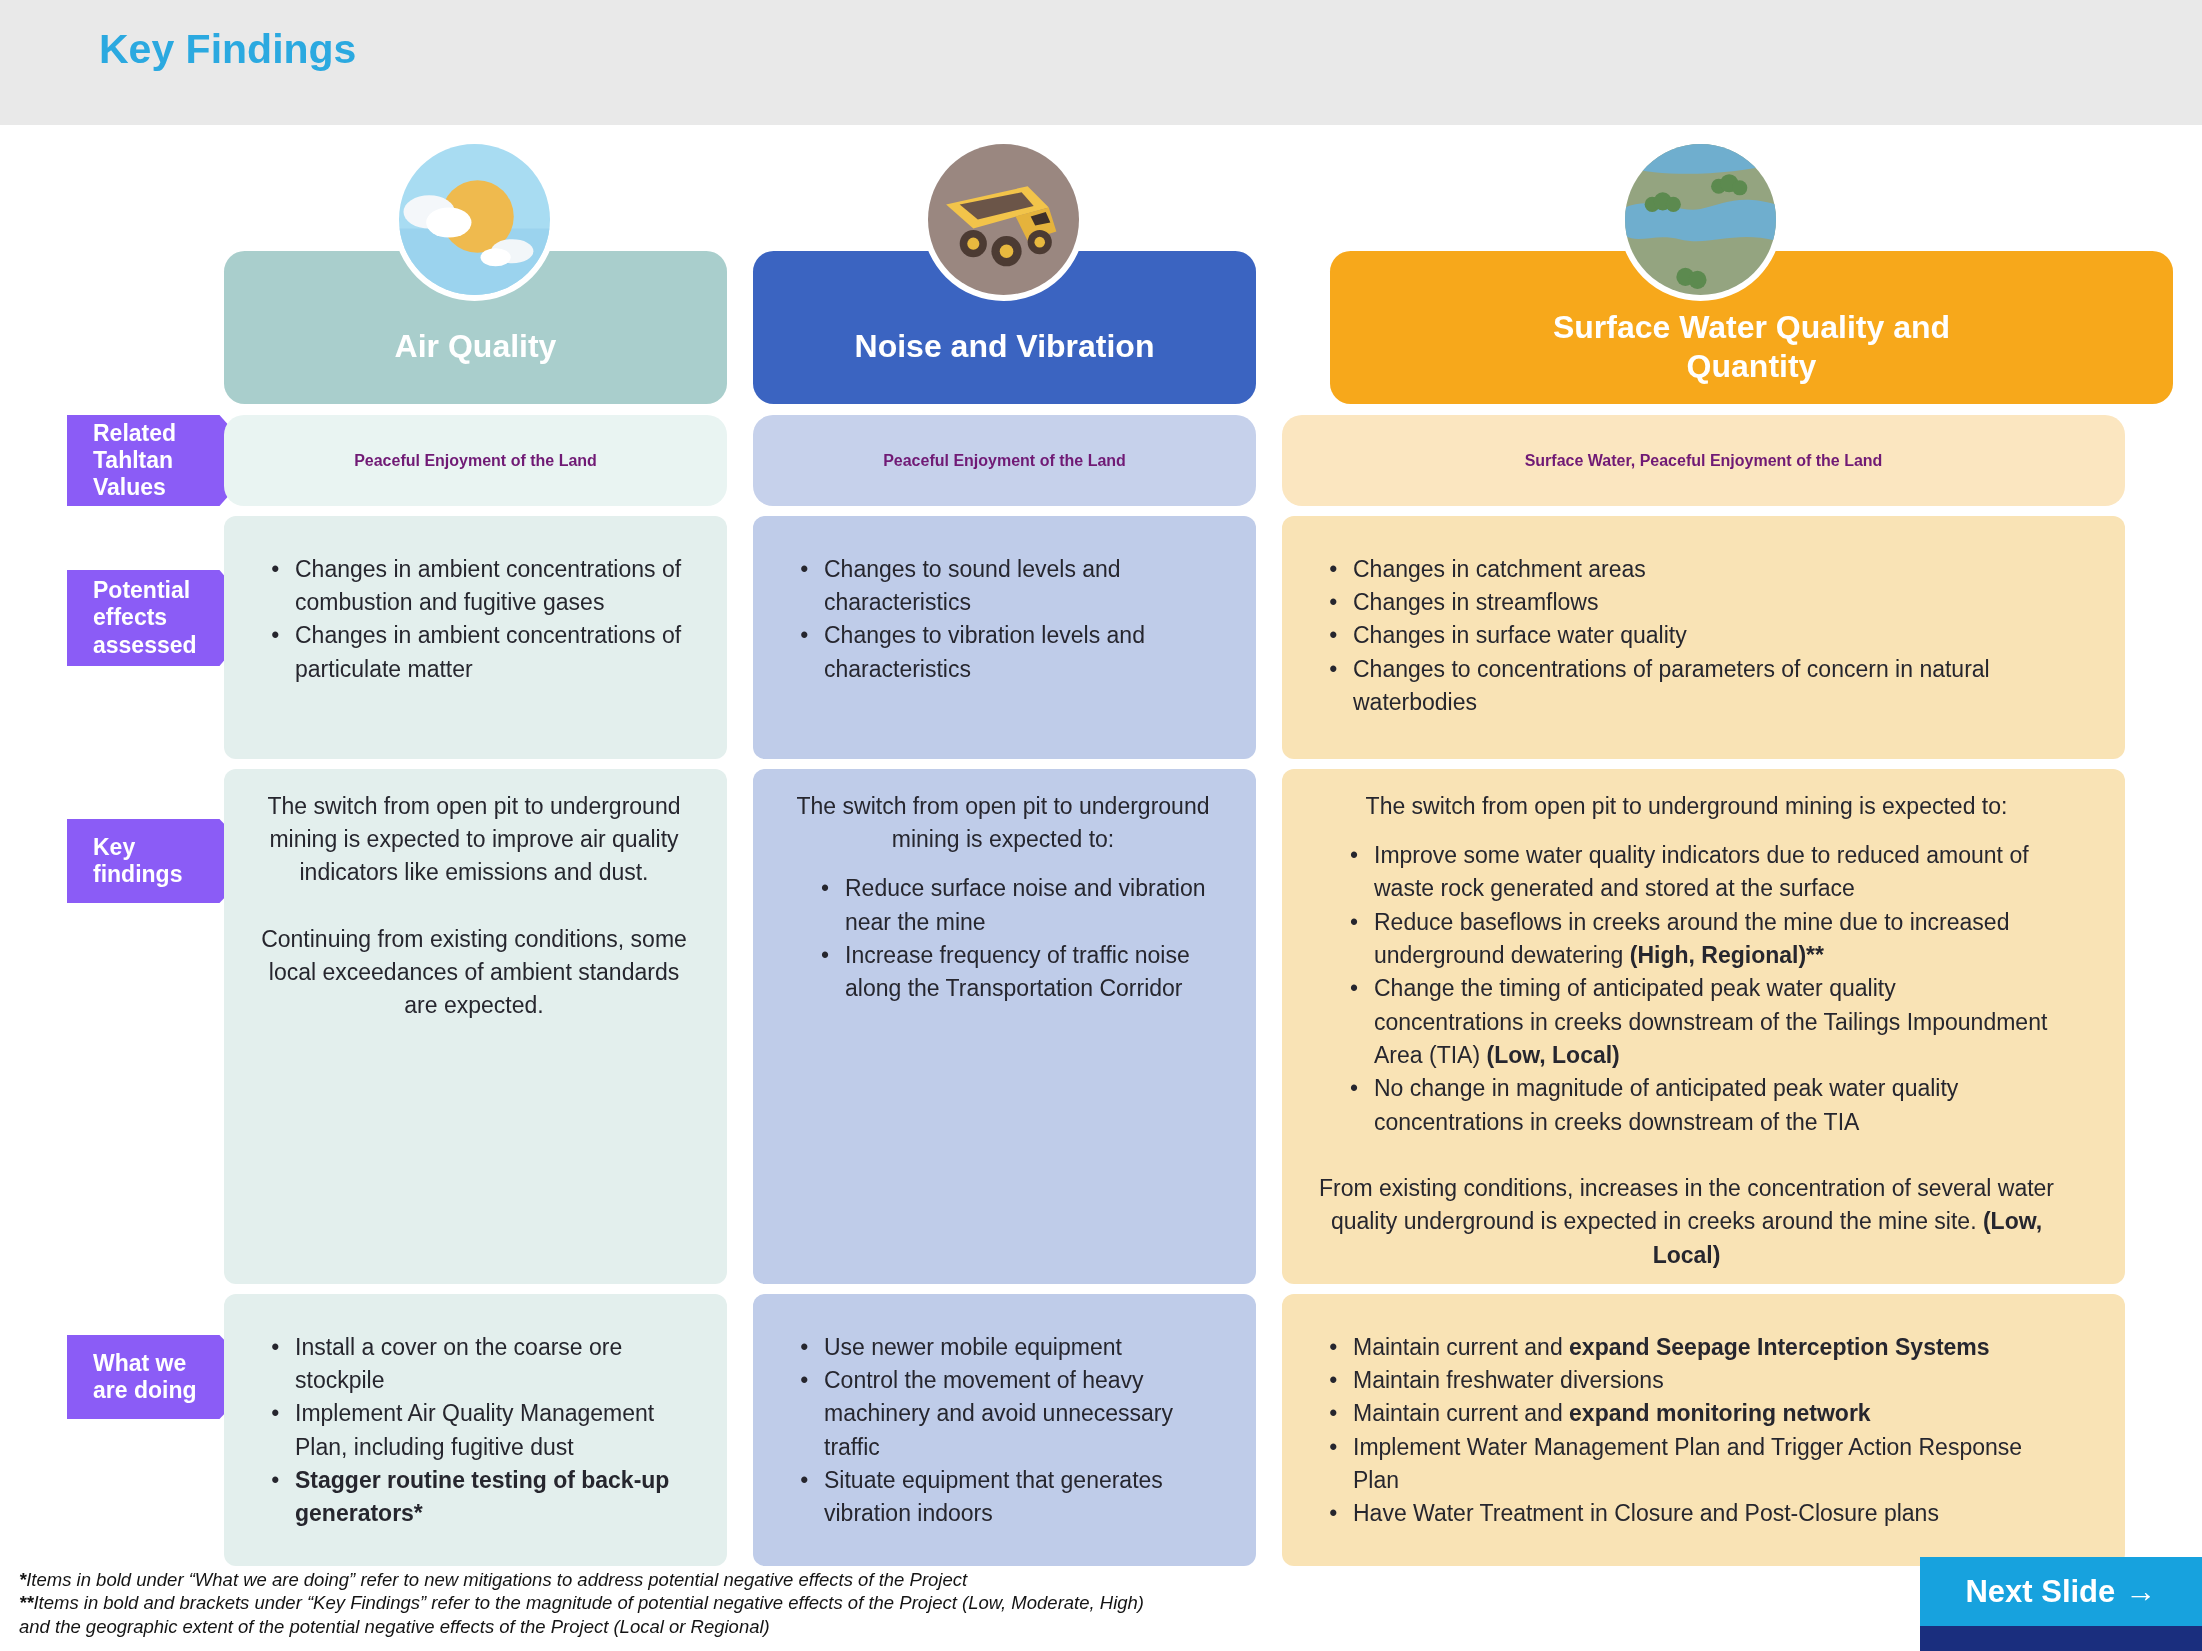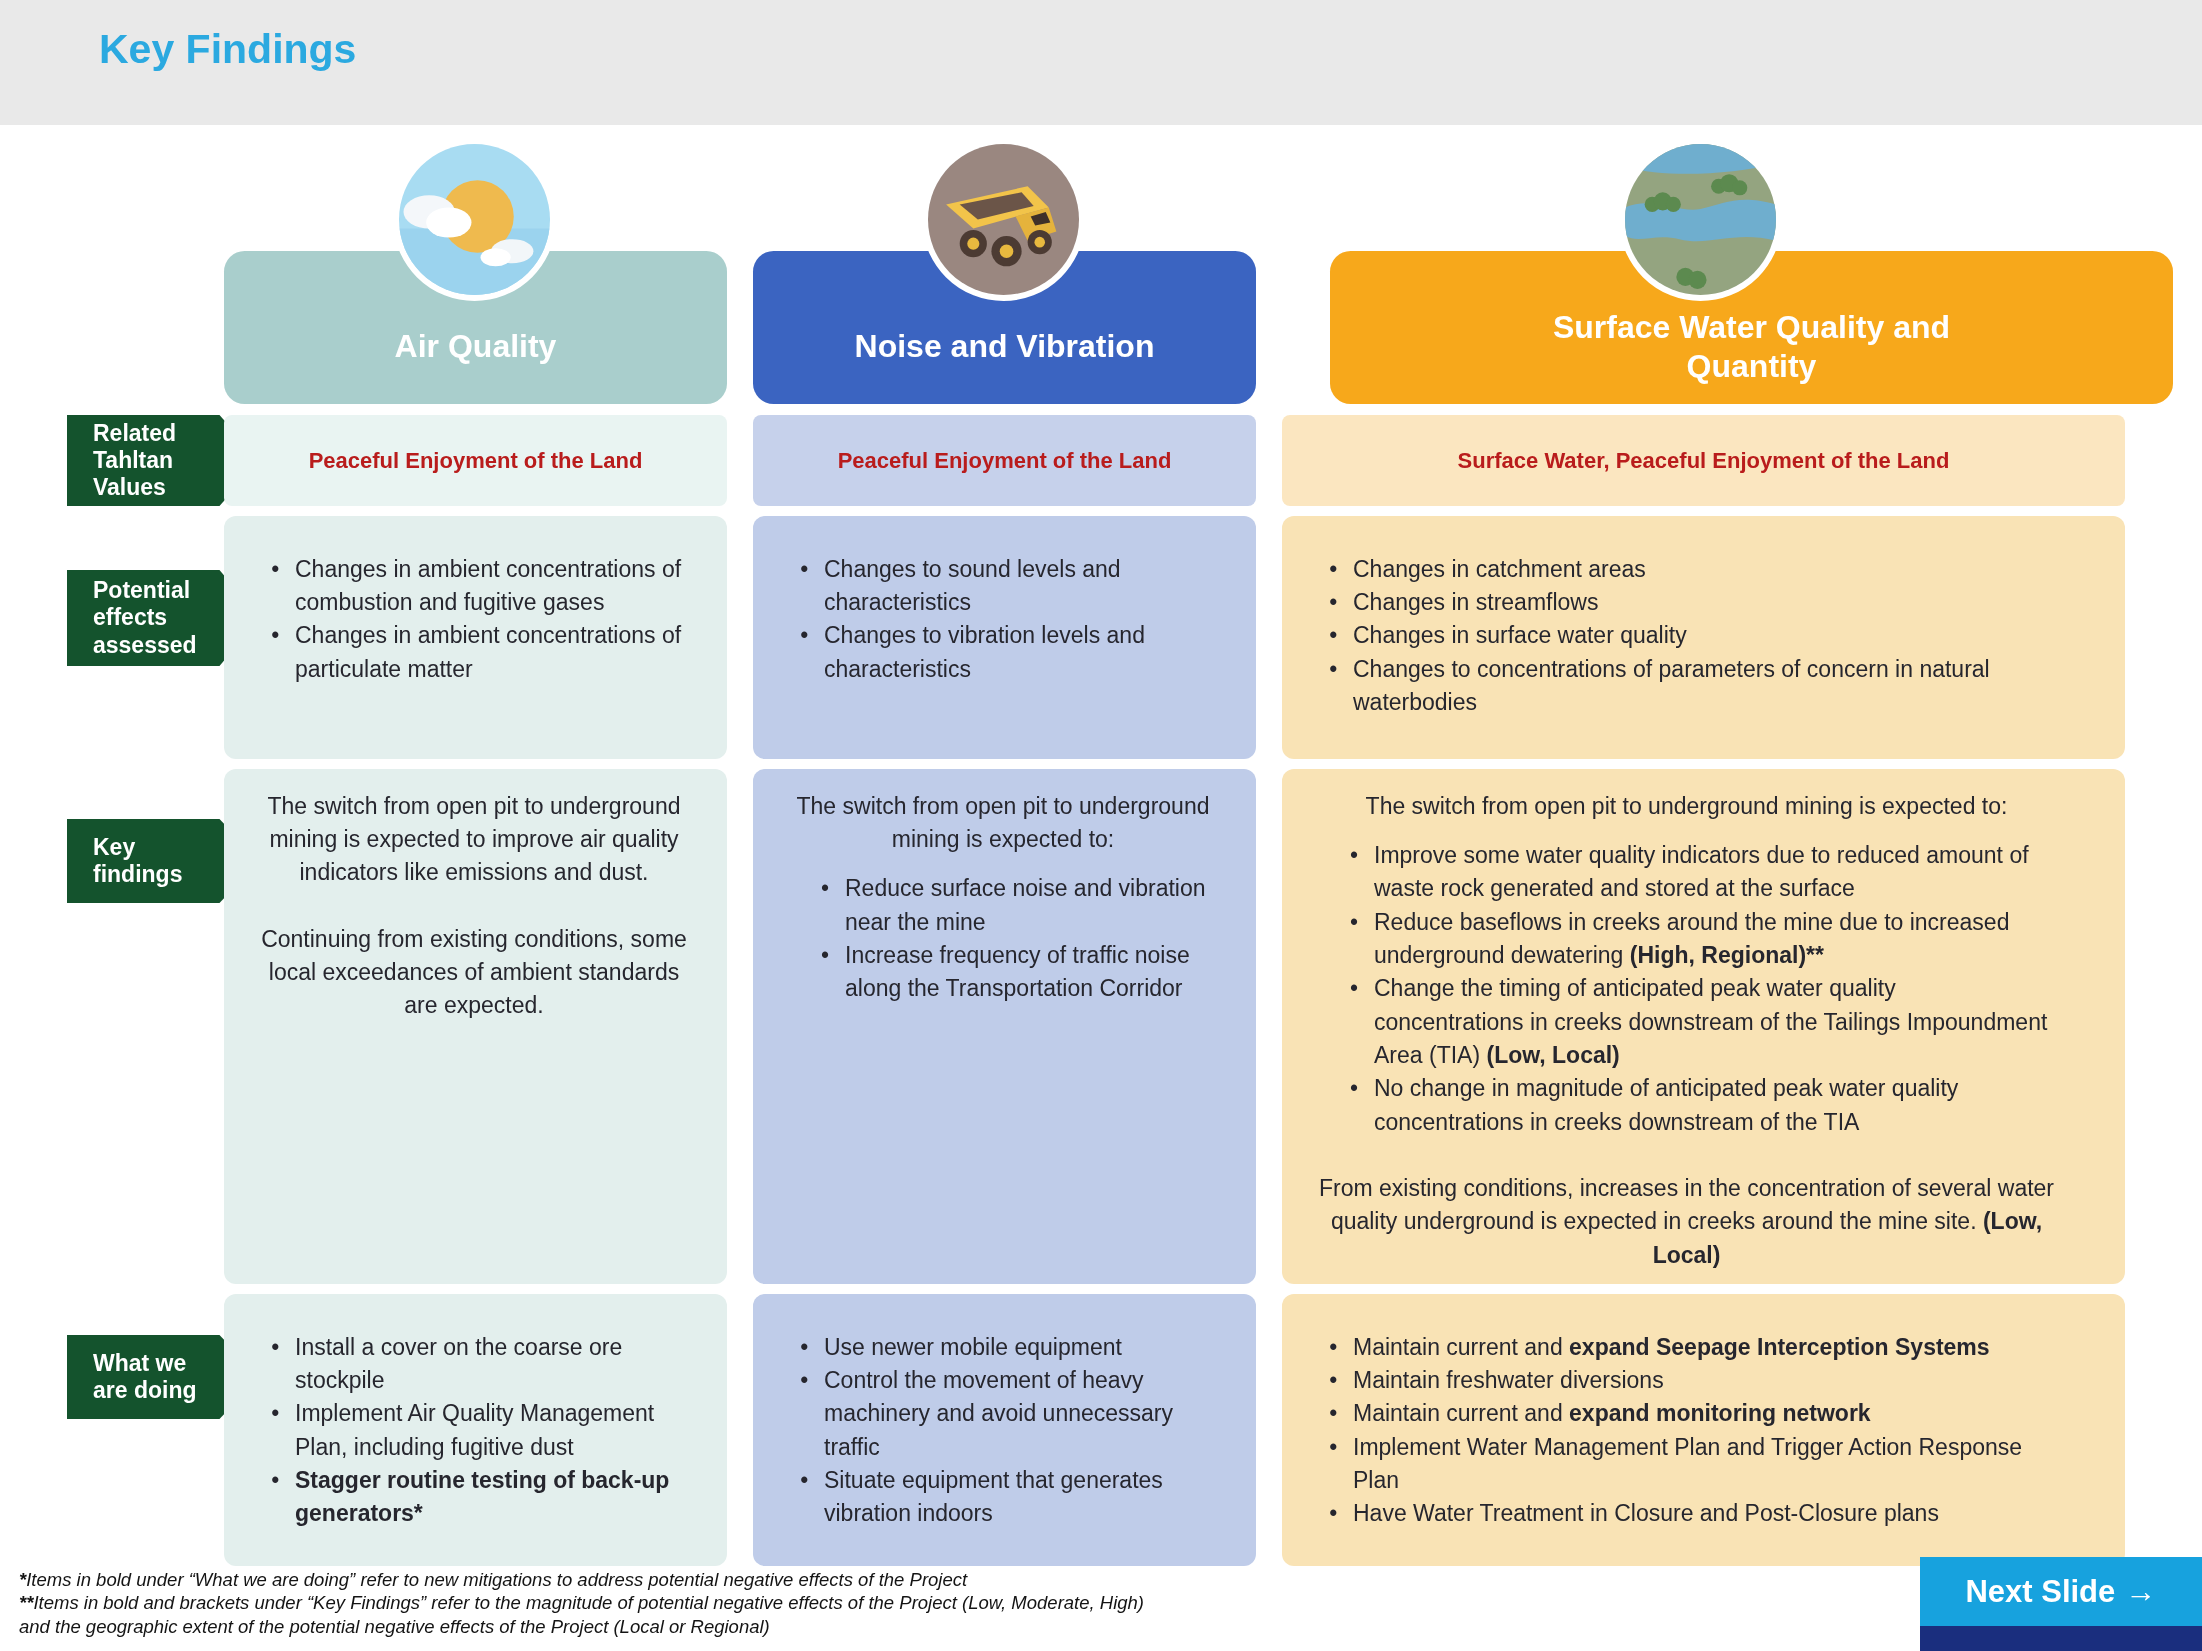--- a/index.html
+++ b/index.html
@@ -17,22 +17,22 @@
     overflow:hidden;z-index:5;box-sizing:border-box;background:#fff;}
   .icon-wrap svg{display:block;width:100%;height:100%;}
   
   .col-header{height:153px;border-radius:20.6px;display:flex;align-items:center;justify-content:center;
     color:#ffffff;font-size:32px;font-weight:bold;text-align:center;padding-top:38px;box-sizing:border-box;}
   .col-header .hdr-txt{max-width:482px;line-height:1.2;}
   .hdr-air{left:224px;top:251px;width:503px;background:#a9cecc;}
   .hdr-noise{left:753px;top:251px;width:503px;background:#3b64c1;}
   .hdr-water{left:1282px;top:251px;width:843px;background:#f7a81b;margin-left:48px;}
   
-  .val-cell{top:415px;height:91px;border-radius:8px;display:flex;align-items:center;justify-content:center;
-    font-size:22px;font-weight:bold;color:#b91c1c;text-align:center;padding:0 22.4px;box-sizing:border-box;}
+  .val-cell{top:415px;height:91px;border-radius:20px;display:flex;align-items:center;justify-content:center;
+    font-size:16px;font-weight:bold;color:#701a75;text-align:center;padding:0 22.4px;box-sizing:border-box;}
   .val-air{left:224px;width:503px;background:#e9f4f2;}
   .val-noise{left:753px;width:503px;background:#c6d1eb;}
   .val-water{left:1282px;width:843px;background:#fbe6c0;}
   
   .cell{border-radius:12px;font-size:23px;line-height:1.45;box-sizing:border-box;
     padding:20.6px 29px 20.6px 26px;}
   .c-air{left:224px;width:503px;background:#e3efed;}
   .c-noise{left:753px;width:503px;background:#bfcce9;}
   .c-water{left:1282px;width:843px;background:#f9e3b5;padding-right:60px;}
   .r-effects{top:516px;height:243px;}
@@ -41,21 +41,21 @@
   .cell p{margin:0;text-align:center;}
   .cell p + p{margin-top:33px;}
   .cell ul + p{margin-top:33px;}
   .cell ul{margin:16px;padding:0;list-style:none;}
   .cell li{position:relative;padding-left:29px;}
   .cell li::before{content:"\2022";position:absolute;left:5.2px;top:0;}
   .r-findings.has-intro li{padding-left:50px;}
   .r-findings.has-intro li::before{left:26px;}
   strong{font-weight:bold;}
   
-  .arrow-label{left:67px;width:193px;background:#14532d;color:#ffffff;font-size:23px;font-weight:bold;
+  .arrow-label{left:67px;width:193px;background:#8b5cf6;color:#ffffff;font-size:23px;font-weight:bold;
     line-height:1.18;display:flex;align-items:center;box-sizing:border-box;
     padding-left:26px;padding-right:50px;
     clip-path:polygon(0 0,79% 0,100% 50%,79% 100%,0 100%);}
   .al-values{top:415px;height:91px;}
   .al-effects{top:570px;height:96px;}
   .al-findings{top:819px;height:84px;}
   .al-doing{top:1335px;height:84px;}
   
   .footnotes{left:19px;top:1568px;width:1411px;font-style:italic;font-size:18.5px;line-height:1.26;color:#141414;}
   .footnotes p{margin:0;}

